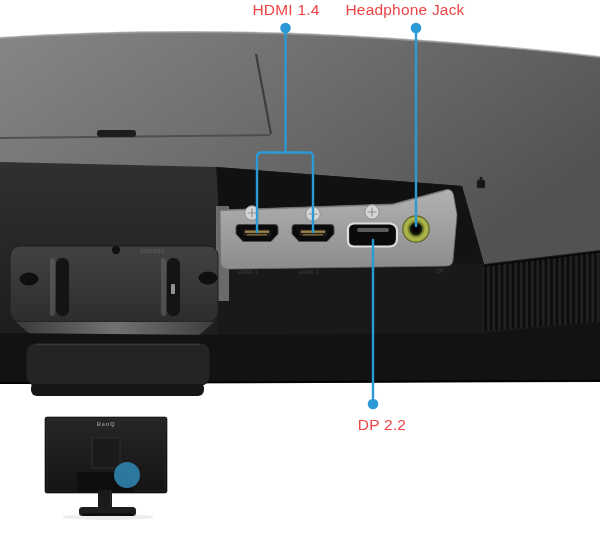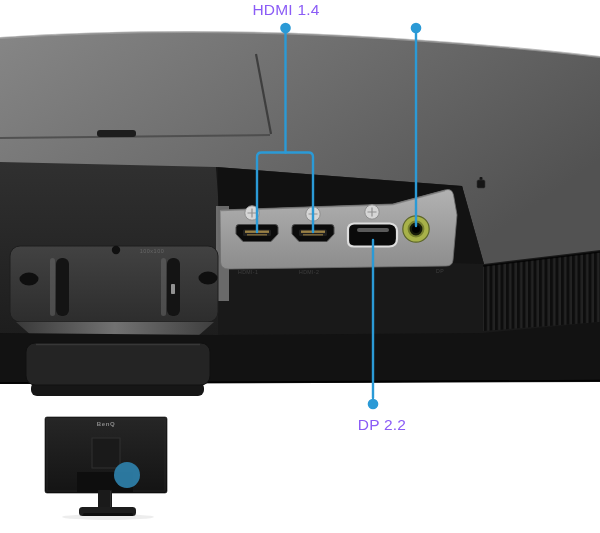--- a/index.html
+++ b/index.html
@@ -3,21 +3,21 @@
 <meta charset="utf-8">
 <style>
   html,body { margin:0; padding:0; background:#fff; }
   .stage {
     position:relative; width:600px; height:533px; background:#ffffff;
     font-family:"Liberation Sans","DejaVu Sans",sans-serif; overflow:hidden;
   }
   .stage svg { position:absolute; left:0; top:0; }
   .callout-label {
     position:absolute; transform:translateX(-50%);
-    font-size:15.5px; font-weight:500; color:#8b5cf6;
+    font-size:15.5px; font-weight:500; color:#ef4444;
     letter-spacing:.2px; white-space:nowrap; line-height:17px;
   }
   .emboss { font-size:5.2px; fill:#424242; letter-spacing:.4px; opacity:.9; }
 </style>
 </head>
 <body>
 
 <div class="stage">
 
   <svg width="600" height="533" viewBox="0 0 600 533">
@@ -183,15 +183,16 @@
       <rect x="77" y="472" width="56" height="21" fill="#0e0e0e"></rect>
       <circle cx="127" cy="475" r="13" fill="#2D7DA7" opacity="0.95"></circle>
       <rect x="98" y="490" width="14" height="19" fill="#1a1a1a"></rect>
       <line x1="110.5" y1="491" x2="110.5" y2="508" stroke="#333" stroke-width="1" opacity="0.8"></line>
       <rect x="79" y="507" width="57" height="9" rx="3.5" fill="#1d1d1d"></rect>
       <rect x="83" y="513" width="50" height="3" rx="1.5" fill="#0f0f0f"></rect>
     </g>
   </svg>
 
   <div class="callout-label" style="left:286px; top:1px;">HDMI 1.4</div>
+  <div class="callout-label" style="left:405px; top:1px;">Headphone Jack</div>
   <div class="callout-label" style="left:382px; top:416px;">DP 2.2</div>
 
 </div>
 
 </body></html>

